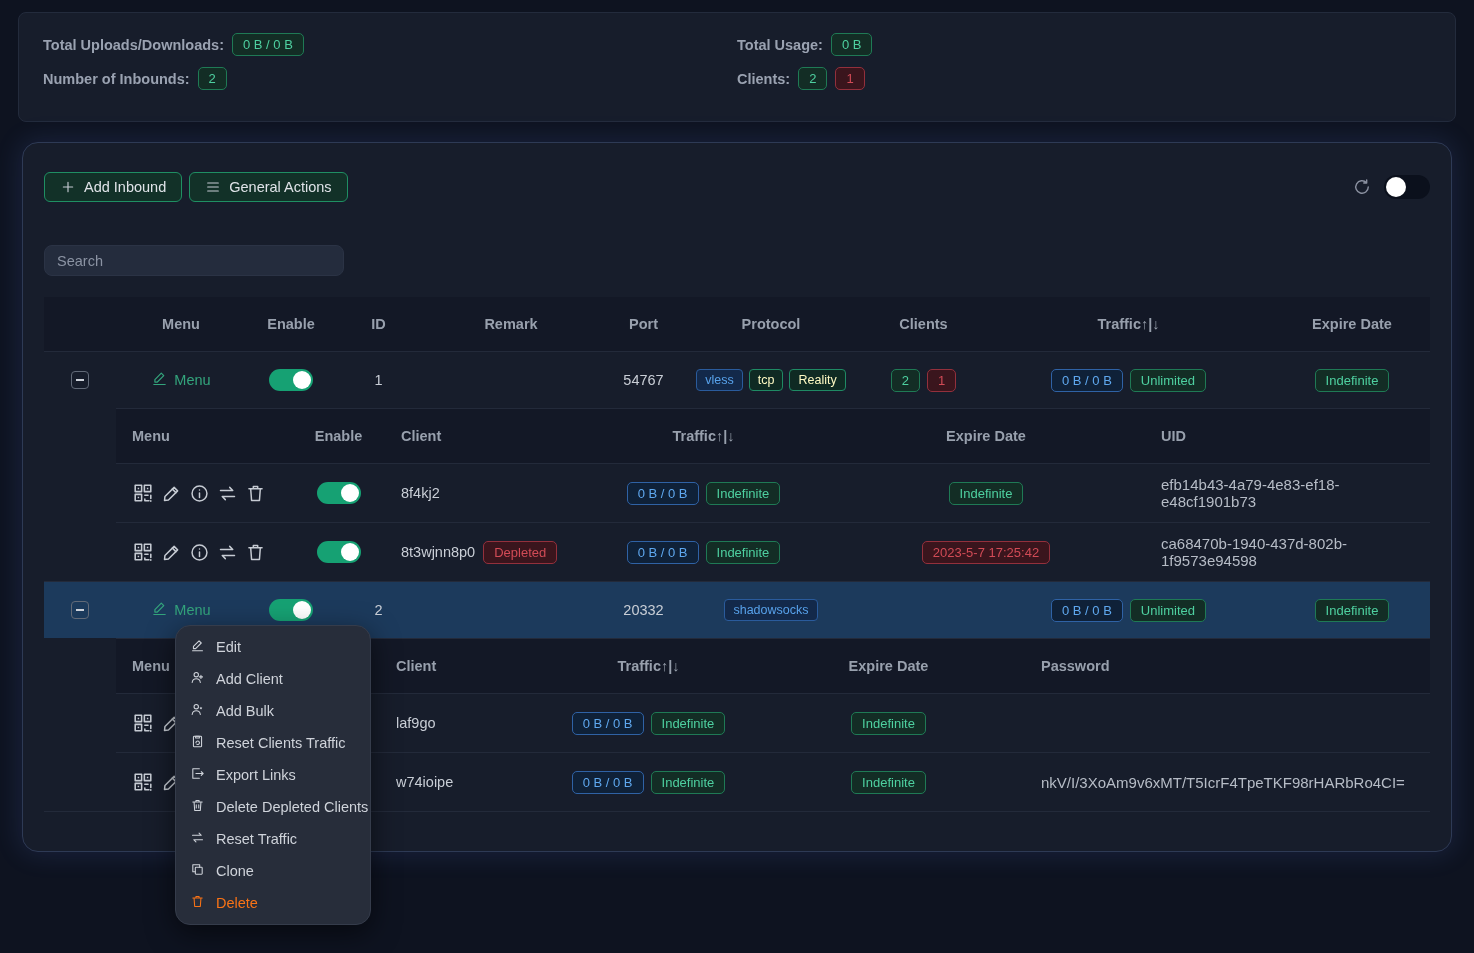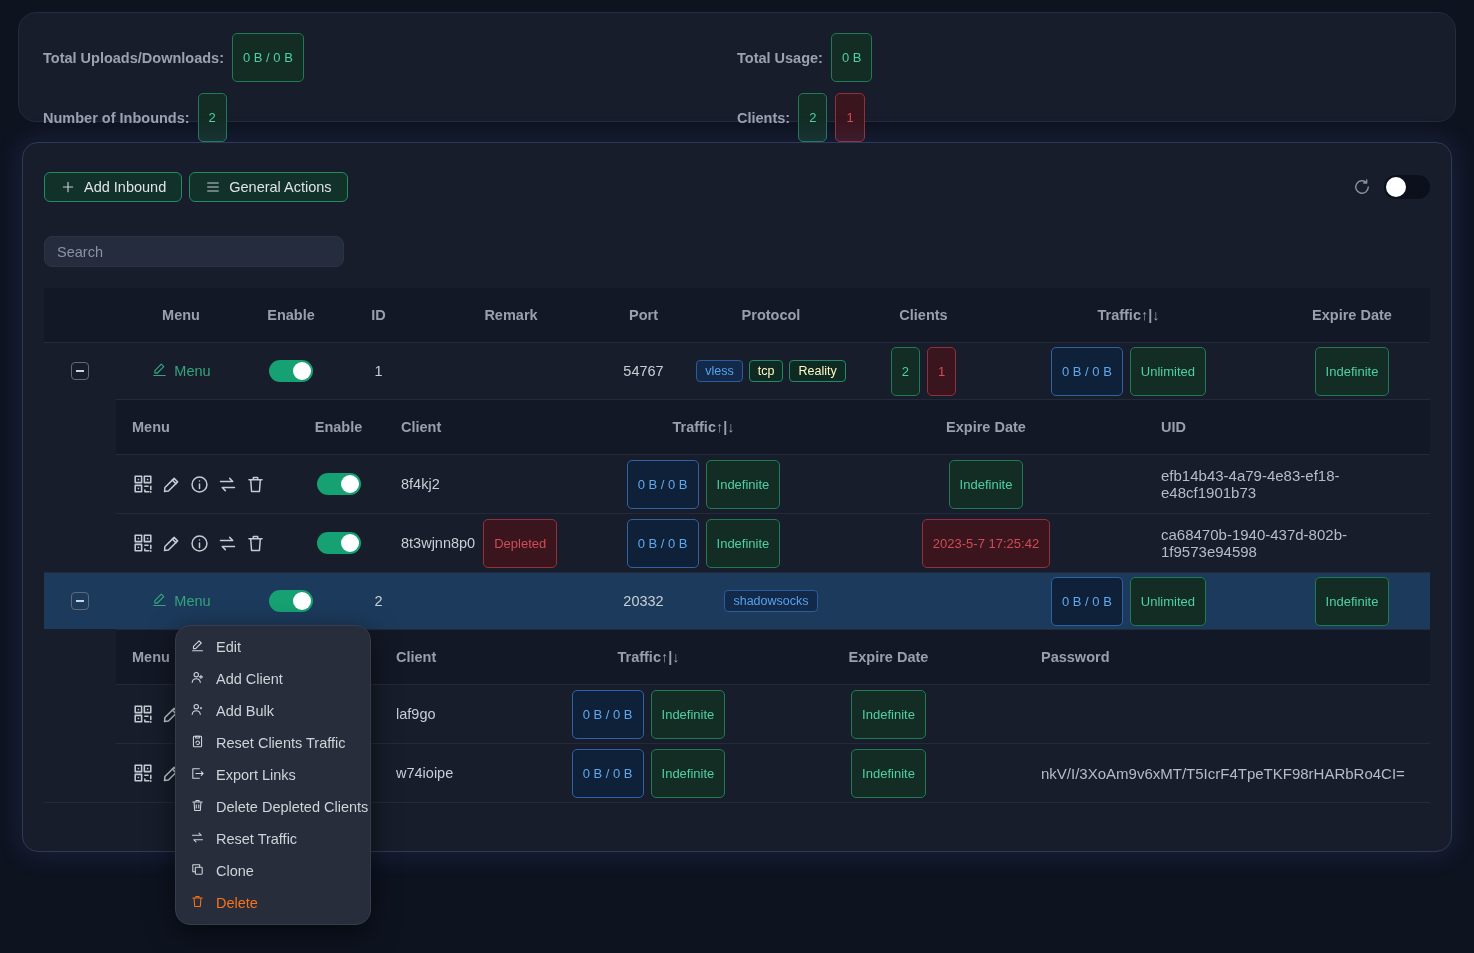--- a/index.html
+++ b/index.html
@@ -6,35 +6,35 @@
   html,body { width:1474px; height:953px; overflow:hidden; }
   body {
     background:#0e1320;
     font-family:"Liberation Sans", sans-serif;
     color:#c9ced6;
     font-size:14.5px;
   }
   
   .stats-card {
     position:absolute; left:18px; top:12px; width:1438px; height:110px;
-    background:#171d2b; border:1px solid #232b3c; border-radius:18px;
+    background:#171d2b; border:1px solid #232b3c; border-radius:8px;
     display:flex; padding:20px 24px;
   }
   .stats-col { display:flex; flex-direction:column; gap:11px; width:50%; }
   .stat-line { display:flex; align-items:center; gap:8px; }
   .stat-label { color:#9aa2b1; font-weight:600; }
   .main-card {
     position:absolute; left:22px; top:142px; width:1430px; height:710px;
     background:#171d2b; border:1px solid #2e3a55; border-radius:16px;
     box-shadow:0 0 26px 3px rgba(100,140,255,0.13);
     padding:29px 21px 0 21px;
   }
   
   .badge {
-    display:inline-block; padding:15px 10px; border-radius:5px; font-size:13px;
+    display:inline-block; padding:2px 10px; border-radius:5px; font-size:13px;
     line-height:17px; white-space:nowrap;
   }
   .badge.green { background:#132d25; border:1px solid #1f7a55; color:#4ed0a0; }
   .badge.red   { background:#3a151d; border:1px solid #93303c; color:#d14b56; }
   .badge.blue  { background:#0f2138; border:1px solid #2f62a5; color:#5fa8ef; }
   .tag {
     display:inline-block; padding:2px 8px; border-radius:4px; font-size:12.5px;
     line-height:16px; white-space:nowrap;
   }
   .tag.blue  { background:#13294a; border:1px solid #2a5b9c; color:#57a1ea; }
@@ -52,21 +52,21 @@
   .switch.off { background:#0b101c; }
   .switch .knob {
     position:absolute; top:2px; width:18px; height:18px; border-radius:50%; background:#fff;
   }
   .switch.on  .knob { right:2px; }
   .switch.off .knob { left:2px; }
   .switch.big { width:46px; height:24px; border-radius:12px; }
   .switch.big .knob { width:20px; height:20px; }
   
   .search {
-    margin-top:34px; display:block; width:300px; height:31px;
+    margin-top:43px; display:block; width:300px; height:31px;
     background:#242c3d; border:1px solid #2b3345; border-radius:8px;
     color:#d4d8df; padding:0 12px; font-size:14.5px; outline:none;
     font-family:"Liberation Sans", sans-serif;
   }
   .search::placeholder { color:#8b93a3; }
   
   .table { margin-top:21px; }
   .mrow {
     display:grid;
     grid-template-columns:72px 130px 90px 85px 180px 85px 170px 135px 275px 172px;

